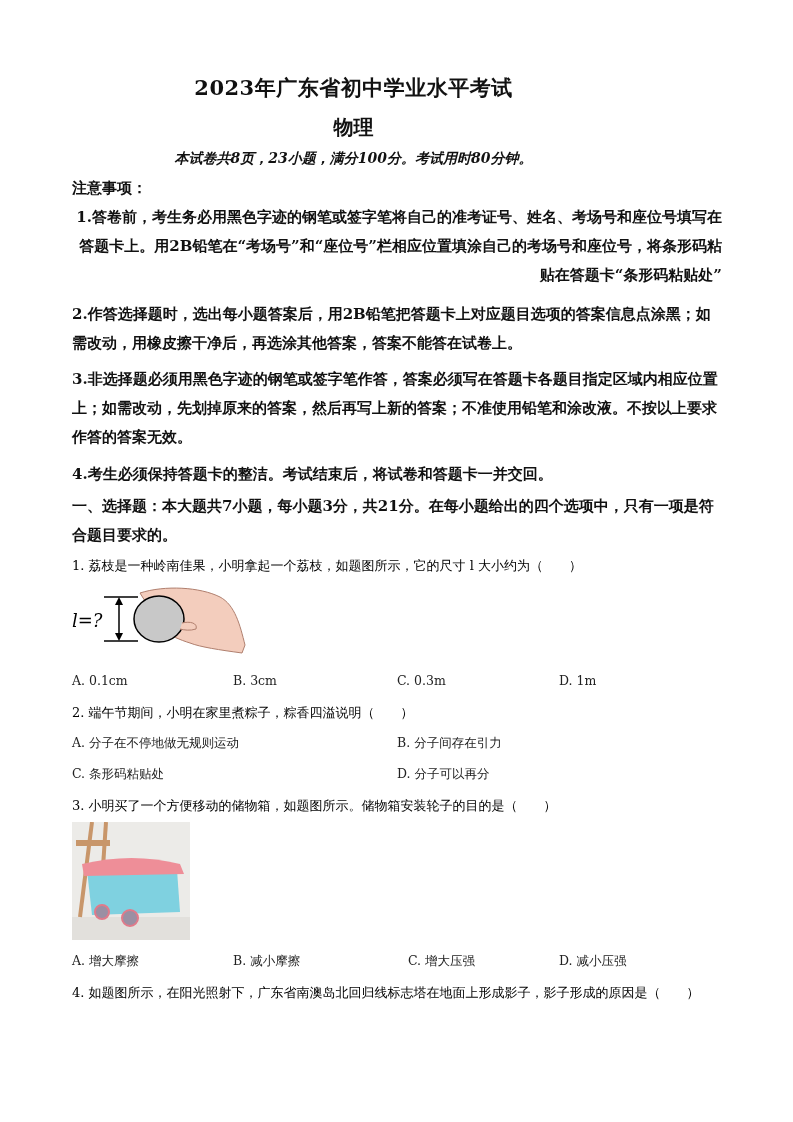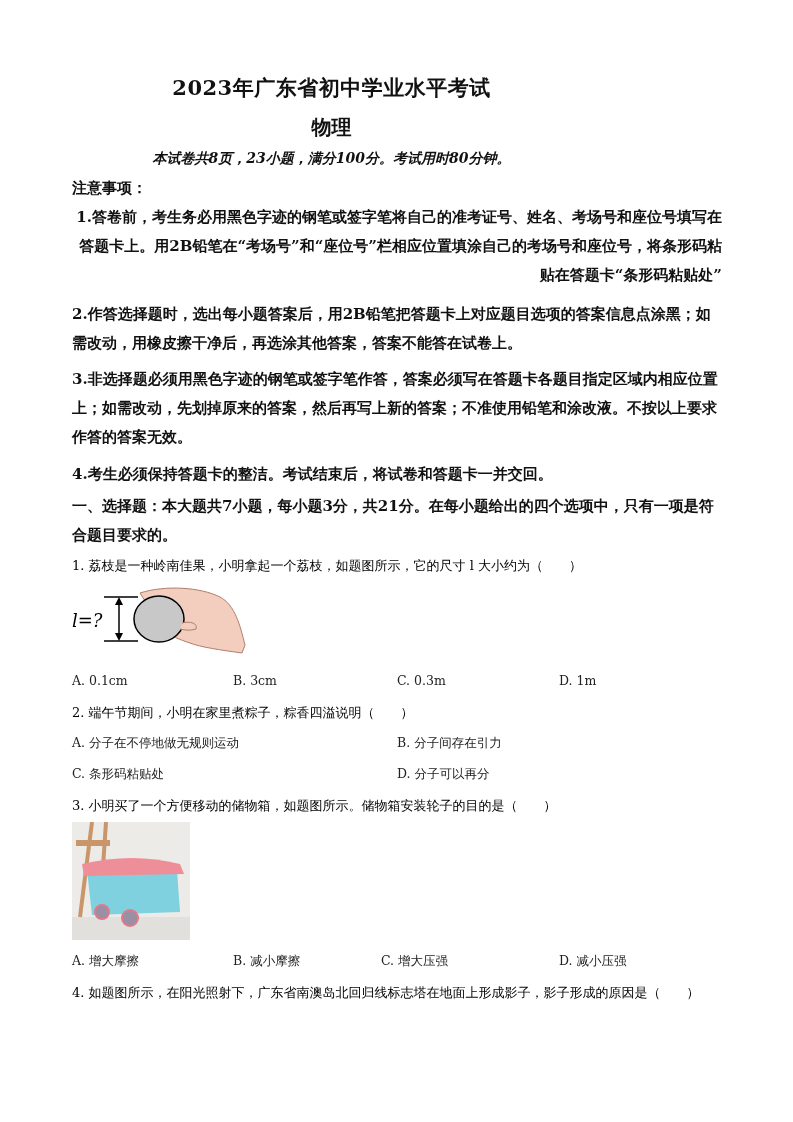--- a/index.html
+++ b/index.html
@@ -1,19 +1,19 @@
 <!DOCTYPE html>
 <html><head>
   <meta charset="utf-8">
   <style>
     html, body { margin: 0; padding: 0; background: #ffffff; }
     body { width: 793px; height: 1122px; position: relative; overflow: hidden;
            font-family: "DejaVu Serif", "Liberation Serif", serif; color: #111; }
     .page { position: absolute; left: 0; top: 0; width: 793px; height: 1122px; }
-    .title { position: absolute; left: 0; width: 663px; text-align: center; font-weight: bold; }
+    .title { position: absolute; left: 0; width: 663px; text-align: center; font-weight: bold; padding-left: 22px; }
     .t1 { top: 74px; font-size: 21px; letter-spacing: 0.5px; }
     .t2 { top: 114px; font-size: 20px; }
     .t3 { top: 150px; font-size: 14px; font-style: italic; }
     .b { position: absolute; left: 72px; width: 650px; font-weight: bold; font-size: 15px; line-height: 29px; }
     .n { position: absolute; left: 72px; width: 660px; font-size: 13px; color: #000000; }
     .opt { position: absolute; font-size: 12.5px; color: #222; }
     .fig { position: absolute; }
   </style>
 </head>
 <body>
@@ -65,18 +65,18 @@
       <line x1="34" y1="0" x2="30" y2="60" stroke="#c8966a" stroke-width="4"></line>
       <rect x="4" y="18" width="34" height="6" fill="#c8966a"></rect>
       <path d="M15 48 L105 48 L108 90 L20 93 Z" fill="#7fd1e0"></path>
       <path d="M10 42 Q60 30 108 42 L112 52 L12 54 Z" fill="#ee8e98"></path>
       <circle cx="30" cy="90" r="7" fill="#9b8fa3" stroke="#e07a8a" stroke-width="2"></circle>
       <circle cx="58" cy="96" r="8" fill="#9b8fa3" stroke="#e07a8a" stroke-width="2"></circle>
     </svg>
   </div>
   <div class="opt" style="left:72px; top:953px;">A. 增大摩擦</div>
   <div class="opt" style="left:233px; top:953px;">B. 减小摩擦</div>
-  <div class="opt" style="left:381px; top:953px;">C. 增大压强</div>
+  <div class="opt" style="left:408px; top:953px;">C. 增大压强</div>
   <div class="opt" style="left:559px; top:953px;">D. 减小压强</div>
 
   <div class="n" style="top:984px;">4. 如题图所示，在阳光照射下，广东省南澳岛北回归线标志塔在地面上形成影子，影子形成的原因是（　　）</div>
 
 </div>
 
 </body></html>

